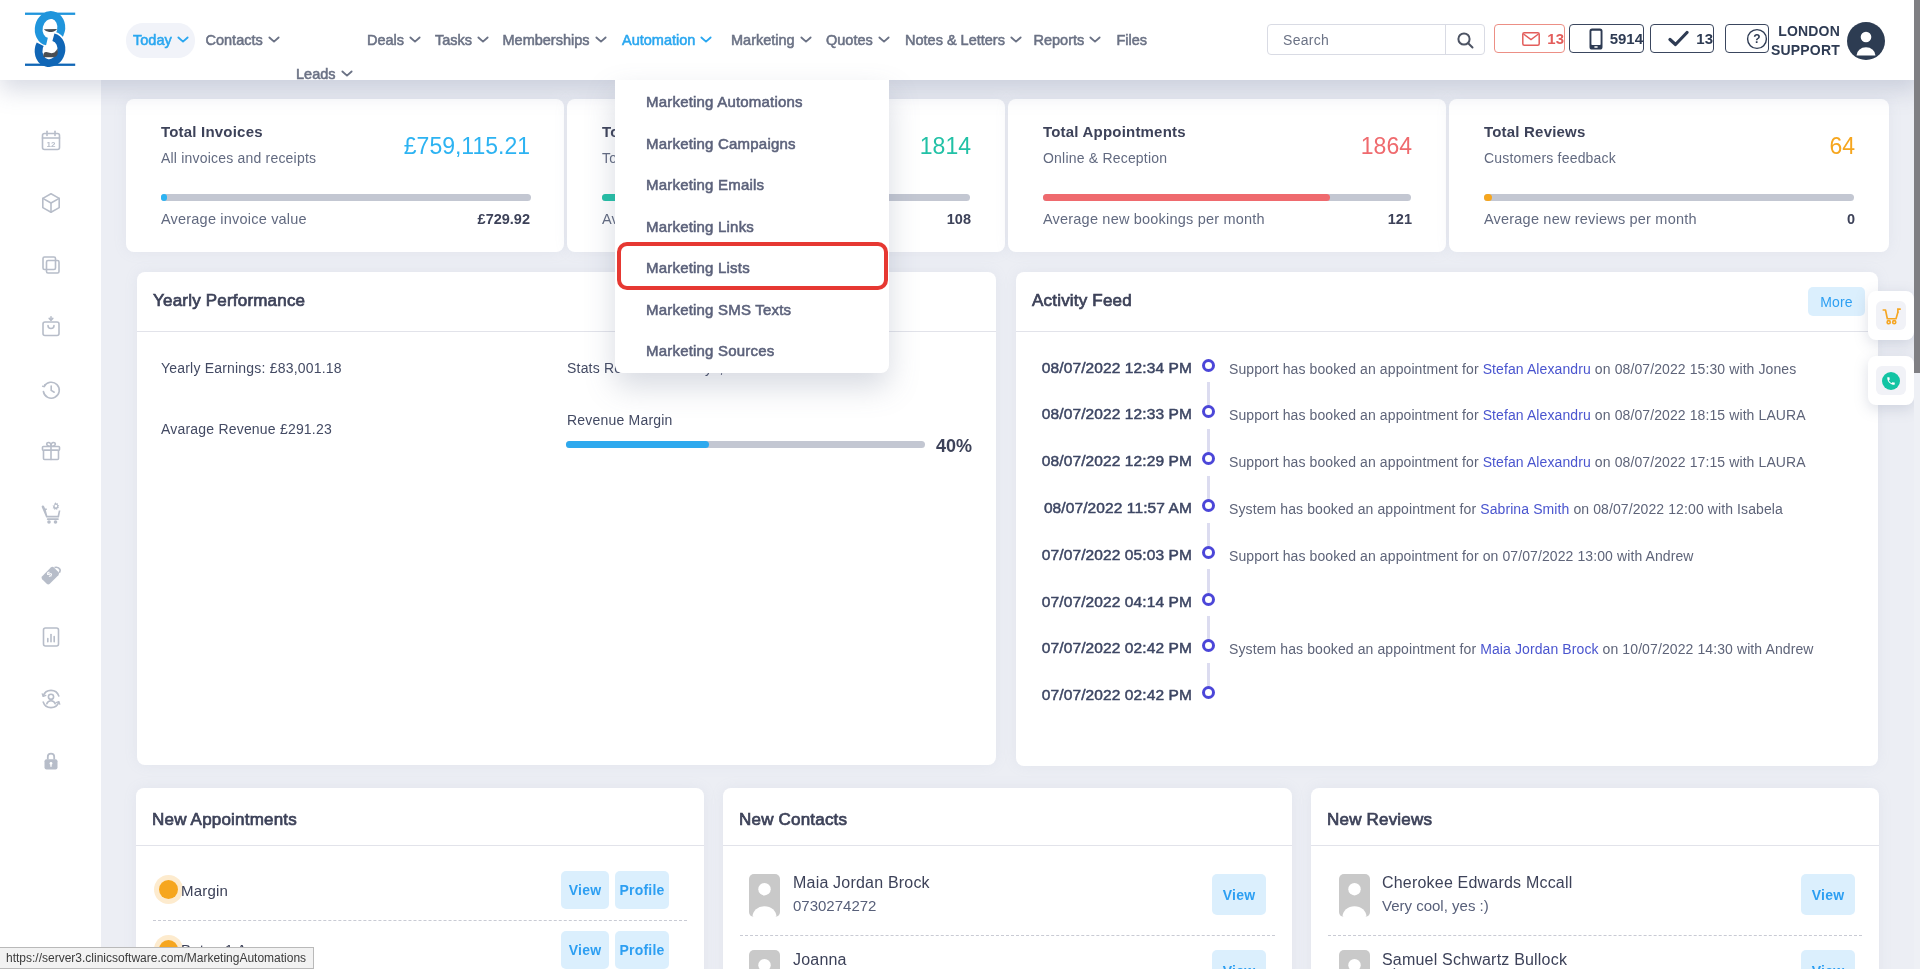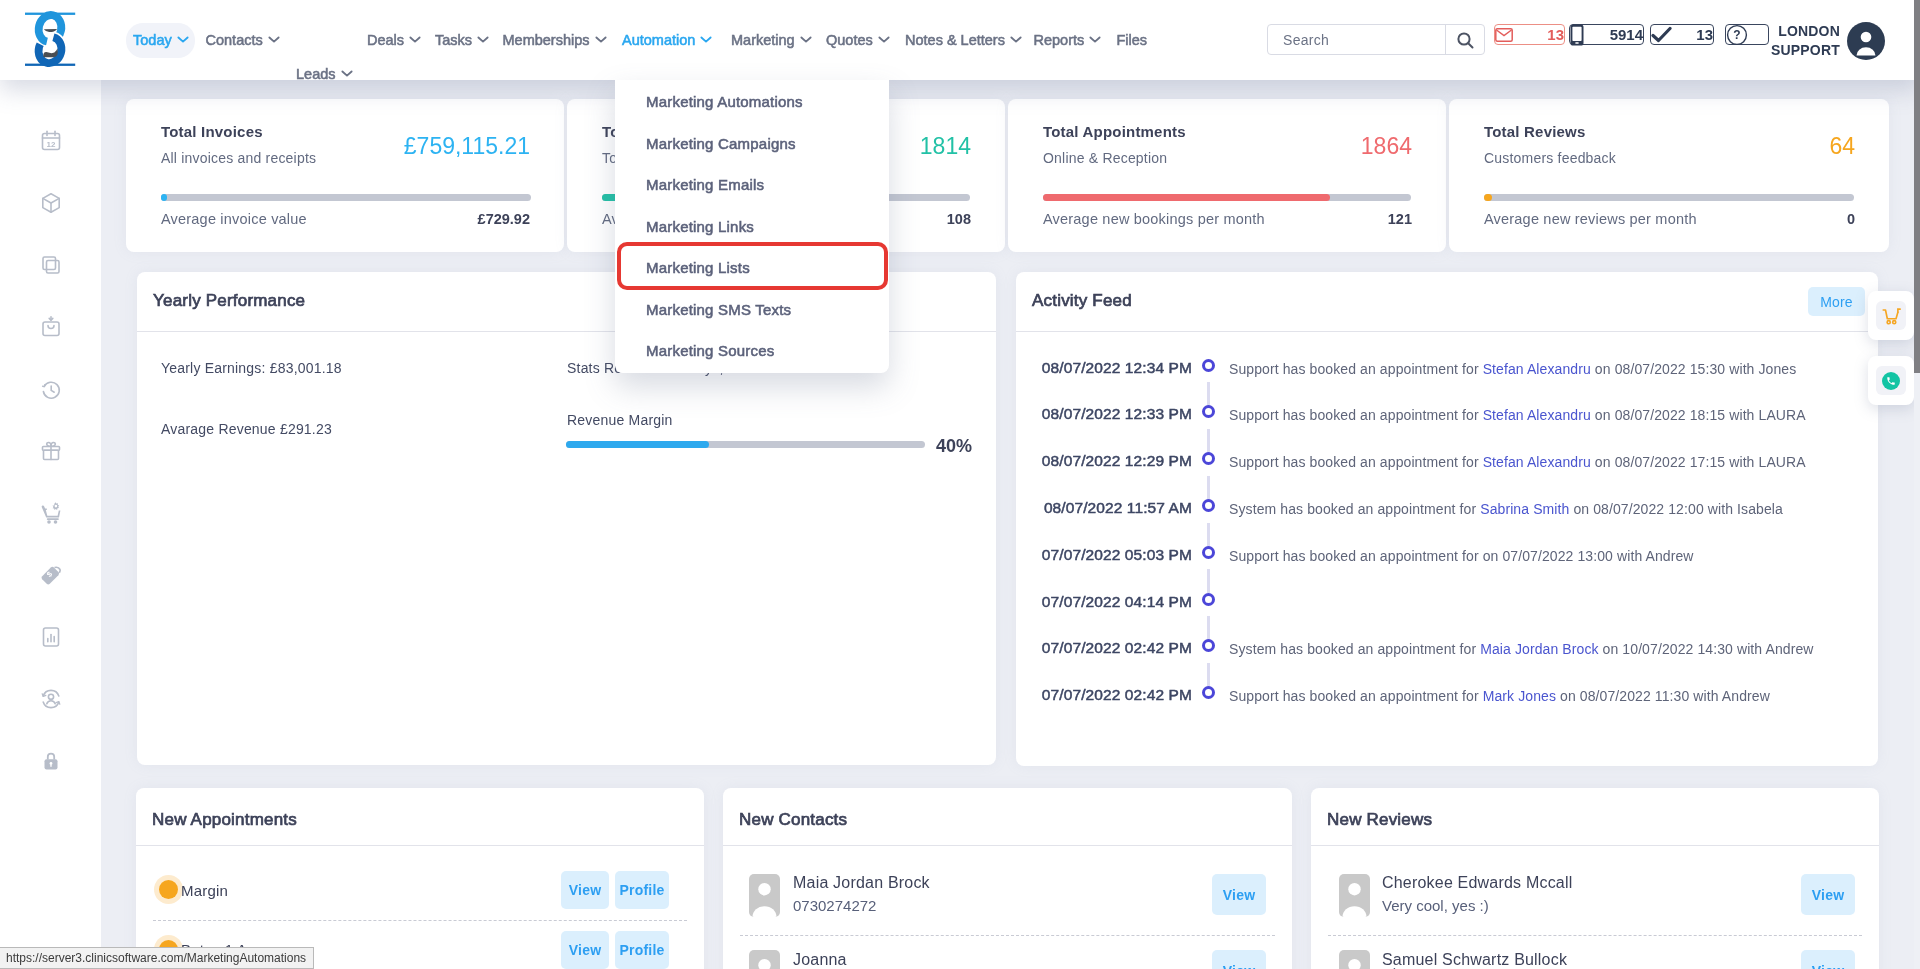--- a/index.html
+++ b/index.html
@@ -13,21 +13,21 @@
   color:#6b7285; letter-spacing:0; white-space:nowrap; }
 .navitem.blue { color:#2aa7f0; }
 .chev { display:inline-block; margin-left:5px; vertical-align:middle; margin-top:-2px; }
 #todaypill { position:absolute; left:126px; top:23px; width:69px; height:35px; background:#f1f3f9; border-radius:17px; }
 
 
 #searchbox { position:absolute; left:1267px; top:24px; width:218px; height:31px; background:#fff;
   border:1px solid #d9dbe4; border-radius:4px; }
 #searchbox .ph { position:absolute; left:15px; top:7px; font-size:14px; color:#6b7285; letter-spacing:0.3px;}
 #searchbox .sep { position:absolute; right:38px; top:0; width:1px; height:29px; background:#d9dbe4; }
-.topbox { position:absolute; top:24px; height:21px; border-radius:4px; background:#fff; display:flex; align-items:center; justify-content:space-between; gap:7px; font-size:15px; font-weight:bold; }
+.topbox { position:absolute; top:24px; height:29px; border-radius:4px; background:#fff; display:flex; align-items:center; justify-content:flex-end; gap:7px; font-size:15px; font-weight:bold; }
 #mailbox { left:1494px; width:71px; border:1px solid #ec8f85; color:#e35d5b; }
 #phonebox { left:1569px; width:75px; border:1px solid #3a465e; color:#2e3b53; }
 #checkbox { left:1650px; width:64px; border:1px solid #3a465e; color:#2e3b53; }
 #helpbox { left:1725px; width:44px; border:1px solid #3a465e; color:#2e3b53; }
 #username { position:absolute; left:1725px; top:22px; width:115px; text-align:right; font-size:14px; font-weight:bold; color:#2e3b53; line-height:19px; letter-spacing:0.2px;}
 #avatar { position:absolute; left:1847px; top:22px; width:38px; height:38px; border-radius:50%; background:#2d3c52; overflow:hidden; }
 
 
 #sidebar { position:absolute; left:0; top:80px; width:101px; height:889px; background:#fff; z-index:5;text-align:center; }
 .sicon { position:absolute; left:39px; width:24px; height:24px; }
@@ -182,21 +182,20 @@
       <div class="fline" style="top:344.1px; height:24px;"></div>
       <div class="feedrow" style="top:368.4px;">
         <div class="fdate">07/07/2022 02:42 PM</div>
         <div class="fdot"></div>
         <div class="ftext">System has booked an appointment for <b>Maia Jordan Brock</b> on 10/07/2022 14:30 with Andrew</div>
       </div>
       <div class="fline" style="top:390.9px; height:24px;"></div>
       <div class="feedrow" style="top:415.2px;">
         <div class="fdate">07/07/2022 02:42 PM</div>
         <div class="fdot"></div>
-        <div class="ftext">Support has booked an appointment for <b>Mark Jones</b> on 08/07/2022 11:30 with Andrew</div>
       </div>
     </div>
 </div>
 
 <div class="card" style="left:136px; top:788px; width:568px; height:198px;">
   <div class="brow-title">New Appointments</div>
   <div style="position:absolute; left:0; top:57px; width:100%; height:1px; background:#e2e3ea;"></div>
   <div style="position:absolute; left:23px; top:92px; width:19px; height:19px; border-radius:50%; background:#f6a61e; box-shadow:0 0 0 5px rgba(246,166,30,0.22);"></div>
   <div style="position:absolute; left:45px; top:94px; font-size:15px; color:#3d4259; letter-spacing:0.2px;">Margin</div>
   <div class="btn" style="left:425px; top:83px; width:48px; height:38px;">View</div>

